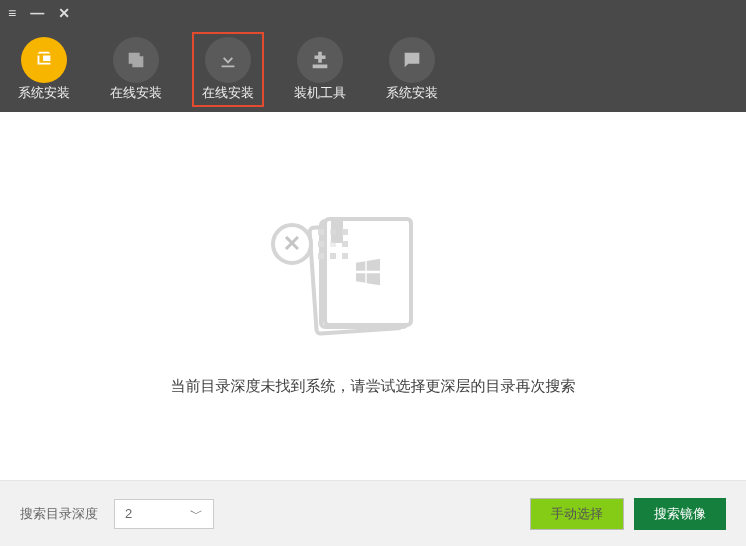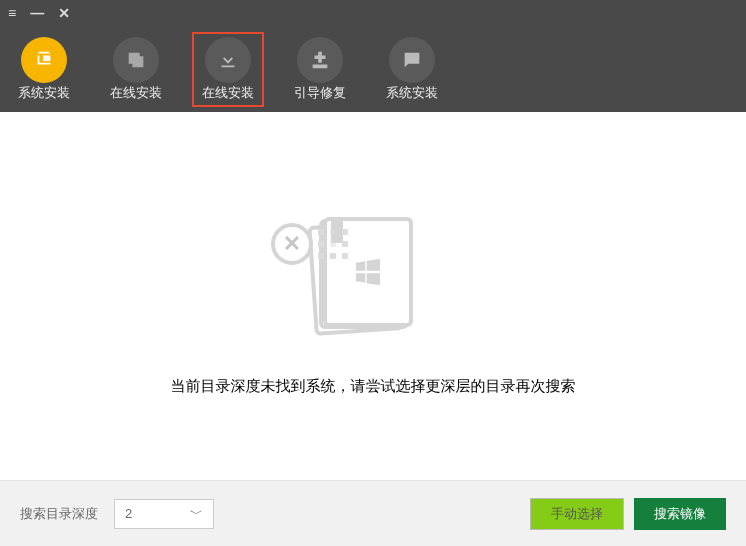--- a/index.html
+++ b/index.html
@@ -17,21 +17,21 @@
     .tool-icon.inactive { background: #5a5a5a; }
     .tool-label { color: #eee; font-size: 13px; }
     .tool-item.highlighted { border: 2px solid #e34a2f; padding: 3px 8px; margin-right: 30px; margin-left: -10px; }
     
     .brand { margin-left: auto; display: flex; align-items: center; gap: 8px; color: #fff; }
     .brand-text-main { font-size: 20px; font-weight: bold; line-height: 1; }
     .brand-text-sub { font-size: 12px; letter-spacing: 2px; }
     
     .main { height: 368px; display: flex; flex-direction: column; align-items: center; justify-content: center; background: #fff; }
     .empty-illustration { width: 180px; height: 150px; position: relative; margin-bottom: 30px; }
-    .empty-text { color: #000000; font-size: 15px; }
+    .empty-text { color: #404040; font-size: 15px; }
     
     .footer { height: 66px; background: #f1f1f1; border-top: 1px solid #e5e5e5; display: flex; align-items: center; padding: 16px 20px; gap: 10px; }
     .footer-label { color: #666; font-size: 13px; margin-right: 6px; }
     .depth-select { width: 100px; height: 30px; border: 1px solid #ccc; background: #fff; display: flex; align-items: center; padding: 0 10px; cursor: pointer; justify-content: space-between; font-size: 13px; color: #666; }
     .footer-spacer { flex: 1; }
     .btn { height: 32px; padding: 0 20px; font-size: 13px; cursor: pointer; border: none; display: flex; align-items: center; }
     .btn-outline { background: #84cc16; border: 1px solid #bbb; color: #555; }
     .btn-primary { background: #15803d; color: #fff; }
     
     
@@ -81,21 +81,21 @@
         </svg>
     </div>
     <span class="tool-label">在线安装</span>
   </div>
   <div class="tool-item">
     <div class="tool-icon inactive">
       <svg width="22" height="22" viewBox="0 0 24 24">
           <path fill="#bbb" d="M10 3h4v4h4v4h-4v4h-4v-4H6V7h4V3zm-6 14h16v4H4z"></path>
         </svg>
     </div>
-    <span class="tool-label">引导修复</span>
+    <span class="tool-label">装机工具</span>
   </div>
   <div class="tool-item">
     <div class="tool-icon inactive">
       <svg width="22" height="22" viewBox="0 0 24 24">
           <path fill="#bbb" d="M4 4h16v12H8l-4 4V4zm4 5h2v2H8zm4 0h2v2h-2zm4 0h2v2h-2z"></path>
         </svg>
     </div>
     <span class="tool-label">系统安装</span>
   </div>
 

